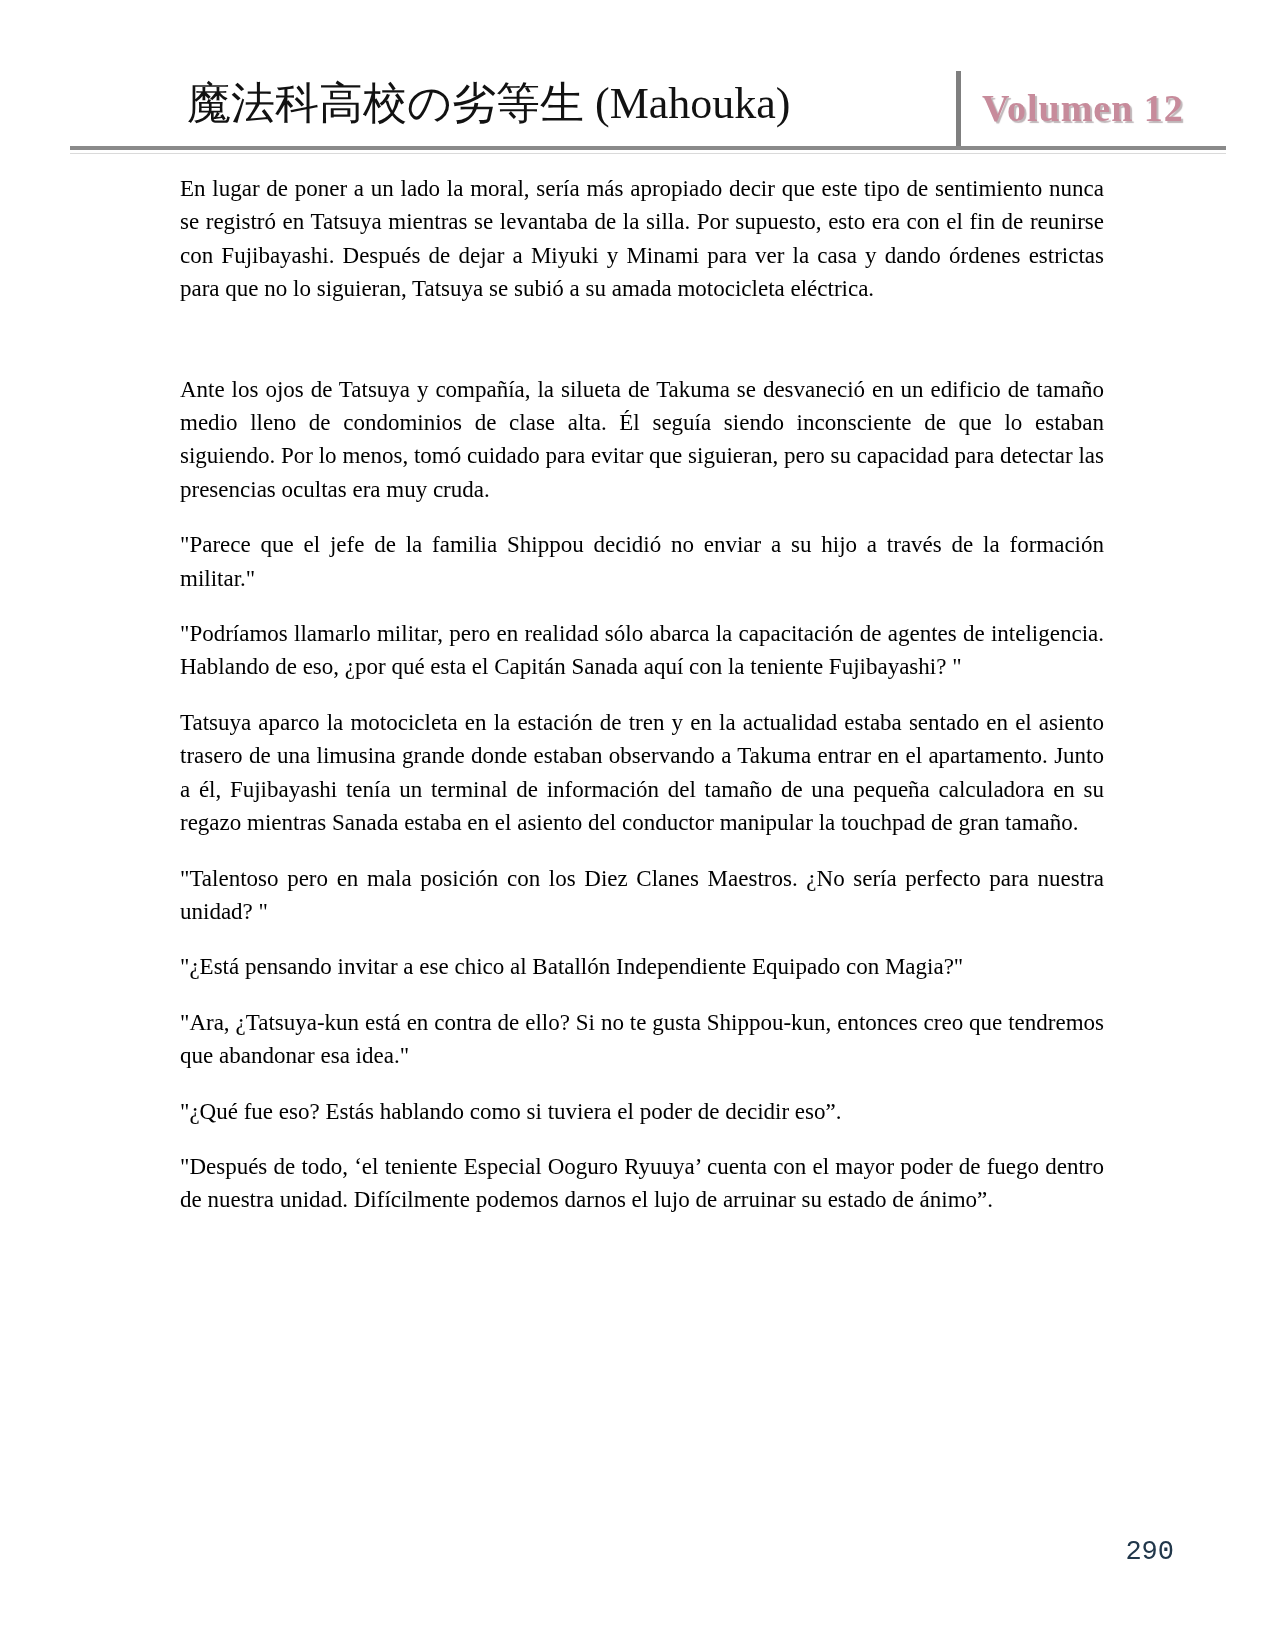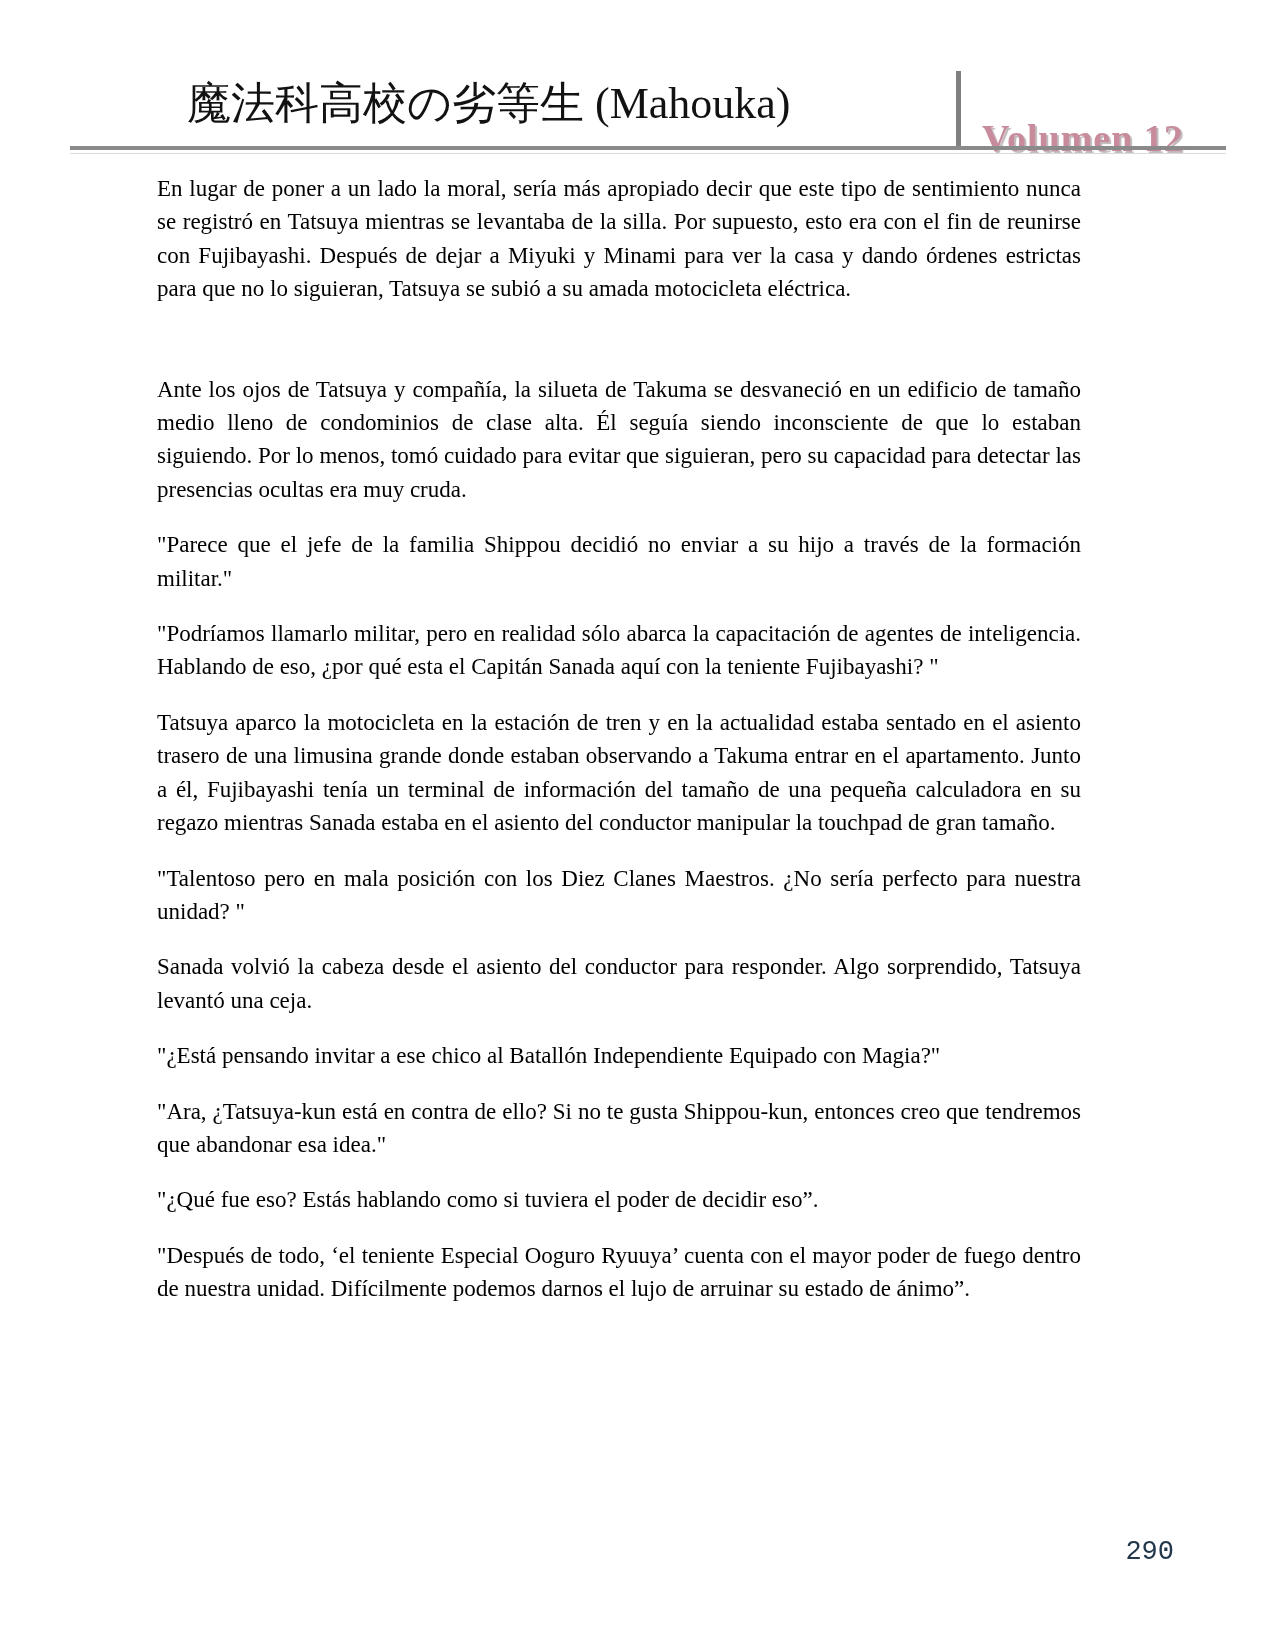--- a/index.html
+++ b/index.html
@@ -32,41 +32,40 @@
   .header-volume {
     position: absolute;
     left: 982px;
     top: 86px;
     font-size: 38px;
     font-weight: bold;
     letter-spacing: 1px;
     color: #c78b9b;
     text-shadow: 2px 2px 1px #bfb6b9;
     white-space: nowrap;
-    margin-top: 30px;
   }
   .header-rule {
     position: absolute;
     left: 70px;
     top: 146px;
     width: 1156px;
     height: 4px;
     background: #8a8a8a;
   }
   .header-rule-thin {
     position: absolute;
     left: 70px;
     top: 153px;
     width: 1156px;
     height: 1px;
     background: #dadada;
   }
   .content {
     position: absolute;
-    left: 157px;
+    left: 180px;
     top: 172px;
     width: 924px;
     text-align: justify;
     font-size: 23px;
     line-height: 33.4px;
     color: #000000;
   }
   .content p { margin: 0 0 22px 0; }
   .content p.blank { height: 23px; }
   .page-number {
@@ -94,21 +93,20 @@
   <div class="header-rule-thin"></div>
 
   <div class="content">
     <p>En lugar de poner a un lado la moral, sería más apropiado decir que este tipo de sentimiento nunca se registró en Tatsuya mientras se levantaba de la silla. Por supuesto, esto era con el fin de reunirse con Fujibayashi. Después de dejar a Miyuki y Minami para ver la casa y dando órdenes estrictas para que no lo siguieran, Tatsuya se subió a su amada motocicleta eléctrica.</p>
     <p class="blank"></p>
     <p>Ante los ojos de Tatsuya y compañía, la silueta de Takuma se desvaneció en un edificio de tamaño medio lleno de condominios de clase alta. Él seguía siendo inconsciente de que lo estaban siguiendo. Por lo menos, tomó cuidado para evitar que siguieran, pero su capacidad para detectar las presencias ocultas era muy cruda.</p>
     <p>"Parece que el jefe de la familia Shippou decidió no enviar a su hijo a través de la formación militar."</p>
     <p>"Podríamos llamarlo militar, pero en realidad sólo abarca la capacitación de agentes de inteligencia. Hablando de eso, ¿por qué esta el Capitán Sanada aquí con la teniente Fujibayashi? "</p>
     <p>Tatsuya aparco la motocicleta en la estación de tren y en la actualidad estaba sentado en el asiento trasero de una limusina grande donde estaban observando a Takuma entrar en el apartamento. Junto a él, Fujibayashi tenía un terminal de información del tamaño de una pequeña calculadora en su regazo mientras Sanada estaba en el asiento del conductor manipular la touchpad de gran tamaño.</p>
     <p>"Talentoso pero en mala posición con los Diez Clanes Maestros. ¿No sería perfecto para nuestra unidad? "</p>
-    <p>Sanada volvió la cabeza desde el asiento del conductor para responder. Algo sorprendido, Tatsuya levantó una ceja.</p>
     <p>"¿Está pensando invitar a ese chico al Batallón Independiente Equipado con Magia?"</p>
     <p>"Ara, ¿Tatsuya-kun está en contra de ello? Si no te gusta Shippou-kun, entonces creo que tendremos que abandonar esa idea."</p>
     <p>"¿Qué fue eso? Estás hablando como si tuviera el poder de decidir eso”.</p>
     <p>"Después de todo, ‘el teniente Especial Ooguro Ryuuya’ cuenta con el mayor poder de fuego dentro de nuestra unidad. Difícilmente podemos darnos el lujo de arruinar su estado de ánimo”.</p>
   </div>
 
   <div class="page-number">290</div>
 
 </div>
 

